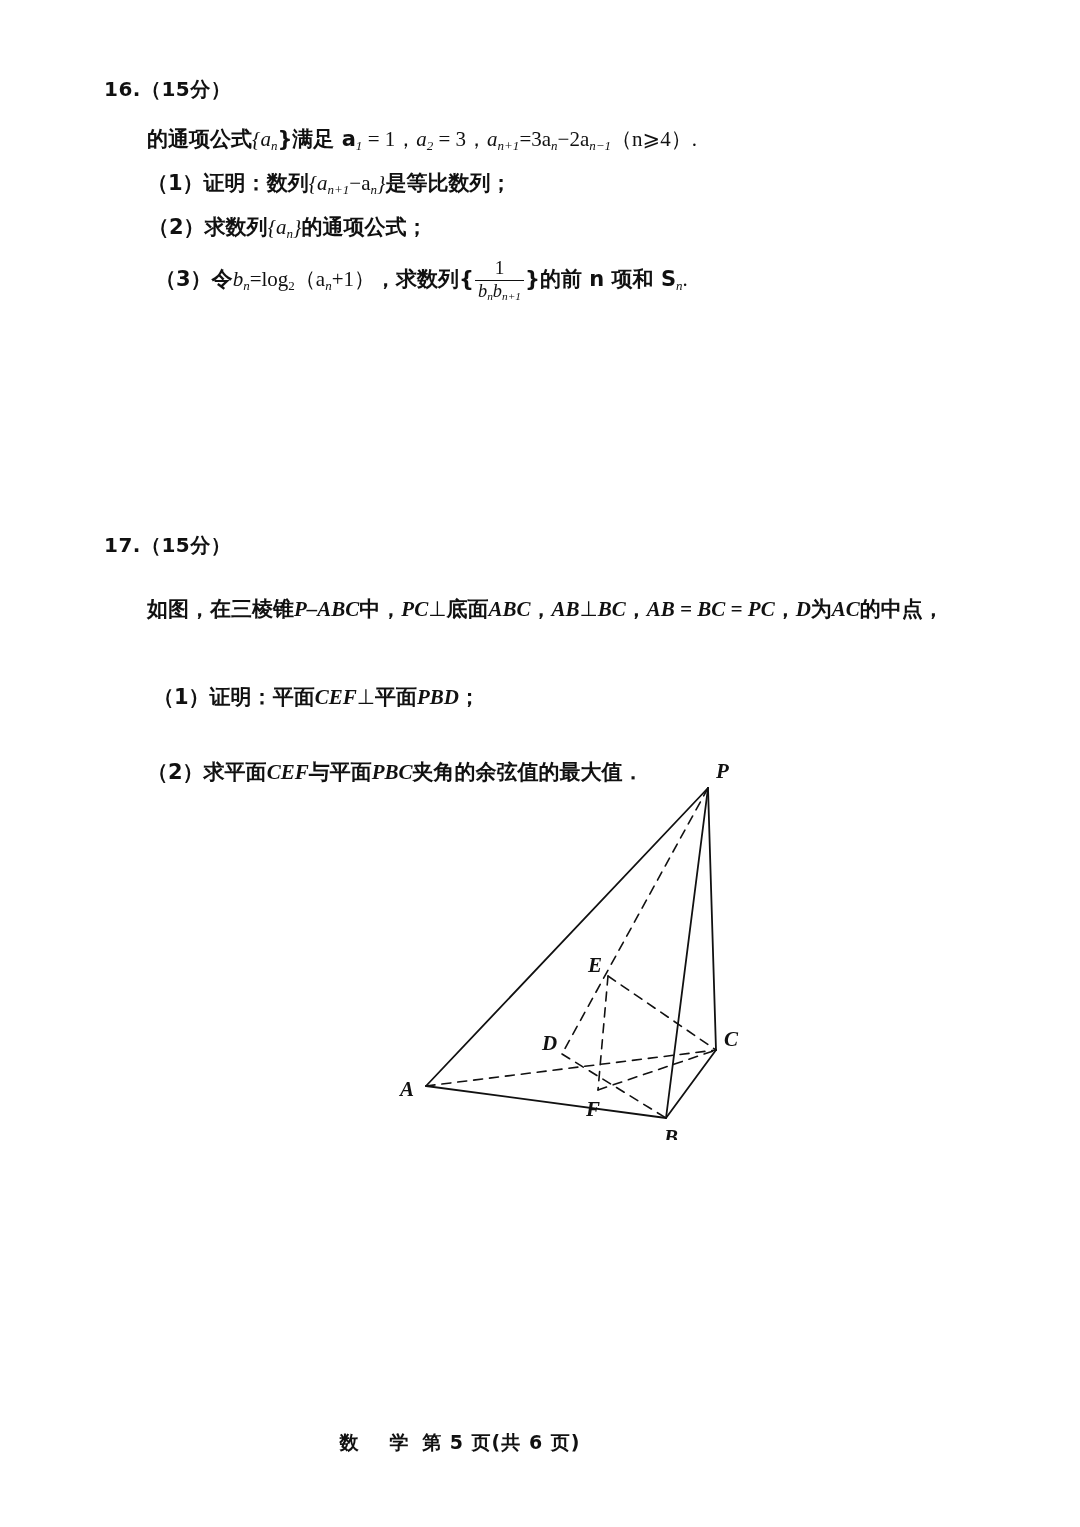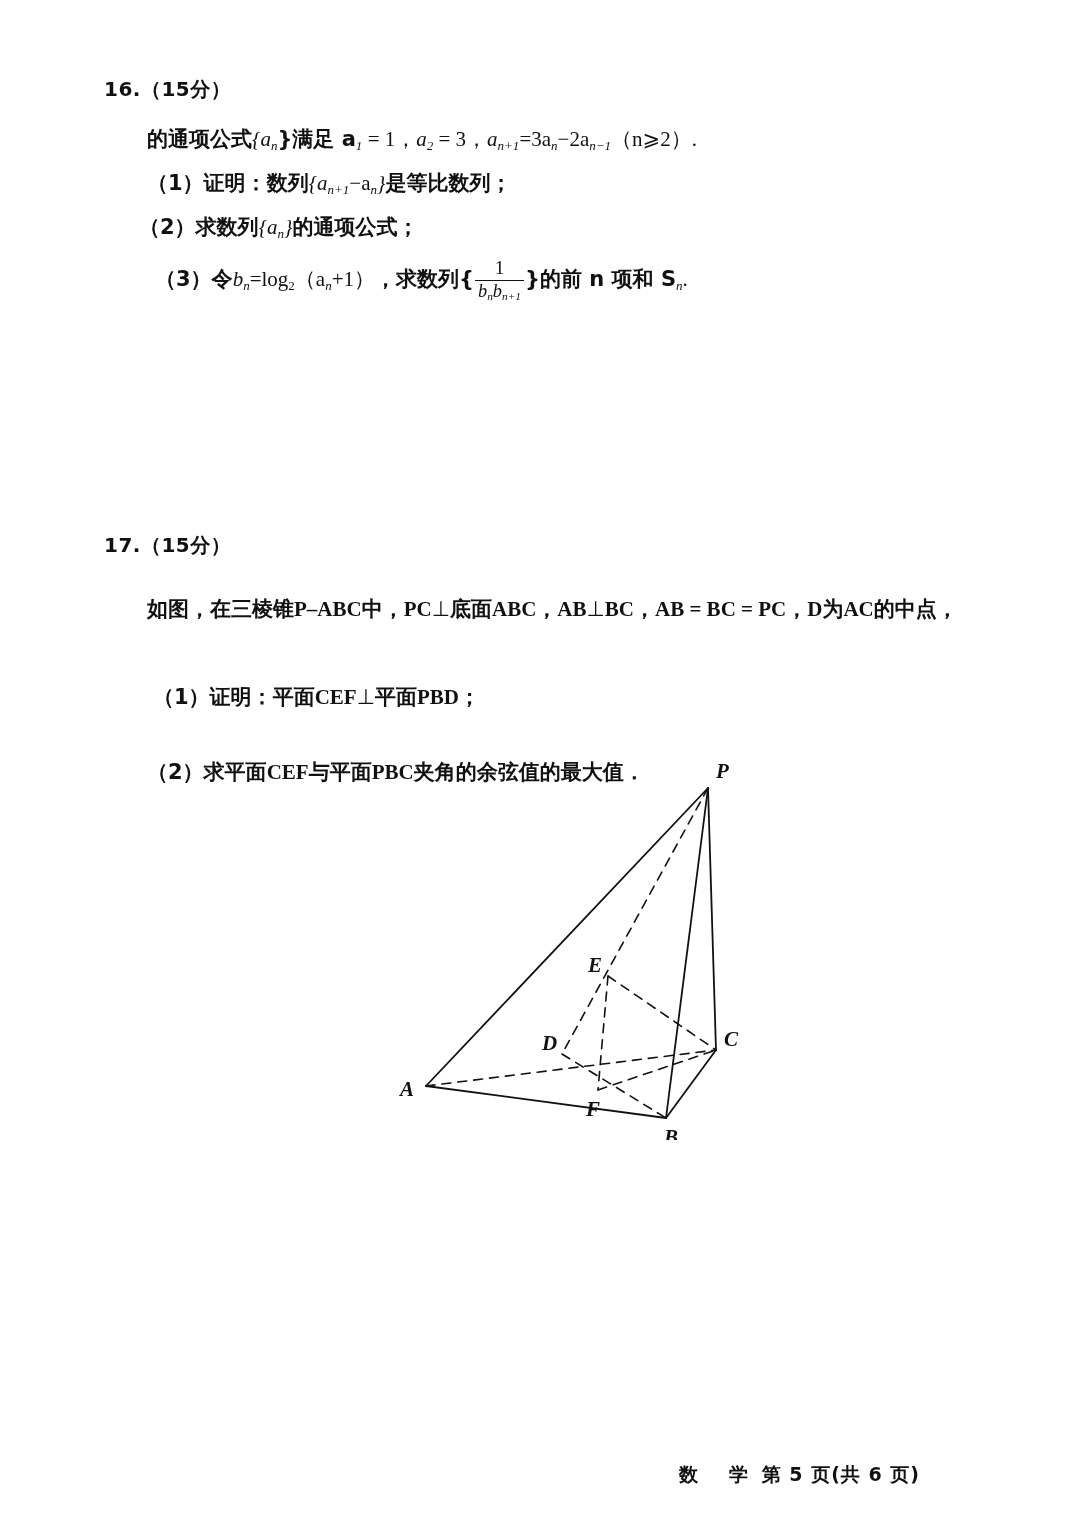--- a/index.html
+++ b/index.html
@@ -20,21 +20,21 @@
     width: 1080px;
     height: 1527px;
     box-sizing: border-box;
     border-radius: 9px;
   }
 
   
   .cn { font-family: "DejaVu Sans", sans-serif; font-weight: 600; }
   .mi { font-family: "Liberation Serif", serif; font-style: italic; }
   .mn { font-family: "Liberation Serif", serif; font-style: normal; }
-  .mb { font-family: "Liberation Serif", serif; font-weight: 700; }
+  .mb { font-family: "Liberation Serif", serif; font-style: italic; font-weight: 700; }
   sub {
     font-size: 0.62em;
     vertical-align: -0.28em;
     font-style: italic;
   }
   sub.up { font-style: normal; }
 
   
   .prob-num {
     position: absolute;
@@ -47,21 +47,21 @@
     position: absolute;
     font-size: 21px;
     line-height: 30px;
     white-space: nowrap;
   }
 
   
   #p16-num { left: 104px; top: 76px; }
   #p16-l1 { left: 147px; top: 124px; }
   #p16-l2 { left: 147px; top: 168px; }
-  #p16-l3 { left: 139px; top: 212px; }
+  #p16-l3 { left: 148px; top: 212px; }
   #p16-l4 { left: 155px; top: 258px; }
 
   
   #p17-num { left: 104px; top: 532px; }
   #p17-l1 { left: 147px; top: 594px; }
   #p17-l2 { left: 104px; top: 638px; }
   #p17-l3 { left: 153px; top: 682px; }
   #p17-l4 { left: 147px; top: 757px; }
 
   
@@ -93,38 +93,37 @@
     height: 380px;
   }
   #figure svg { display: block; }
 
   
   #footer {
     position: absolute;
     left: 0;
     top: 1430px;
     width: 920px;
-    text-align: right;
+    text-align: center;
     font-family: "DejaVu Sans", sans-serif;
     font-size: 19px;
     font-weight: 600;
     letter-spacing: 1px;
-    margin-top: 32px;
   }
   #footer .sp { letter-spacing: 6px; }
 </style>
 </head>
 <body>
 
 <div class="page">
 
   <div class="prob-num" id="p16-num">16.（15分）</div>
 
   <div class="line" id="p16-l1">
-    <span class="cn">的通项公式</span><span class="mi">{a</span><sub>n</sub><span class="cn">}满足 a</span><sub>1</sub><span class="mn"> = 1，</span><span class="mi">a</span><sub>2</sub><span class="mn"> = 3，</span><span class="mi">a</span><sub>n+1</sub><span class="mn">=3a</span><sub>n</sub><span class="mn">−2a</span><sub>n−1</sub><span class="mn">（n⩾2）.</span>
+    <span class="cn">的通项公式</span><span class="mi">{a</span><sub>n</sub><span class="cn">}满足 a</span><sub>1</sub><span class="mn"> = 1，</span><span class="mi">a</span><sub>2</sub><span class="mn"> = 3，</span><span class="mi">a</span><sub>n+1</sub><span class="mn">=3a</span><sub>n</sub><span class="mn">−2a</span><sub>n−1</sub><span class="mn">（n⩾4）.</span>
   </div>
 
   <div class="line" id="p16-l2">
     <span class="cn">（1）证明：</span><span class="cn">数列</span><span class="mi">{a</span><sub>n+1</sub><span class="mn">−a</span><sub>n</sub><span class="mi">}</span><span class="cn">是等比数列；</span>
   </div>
 
   <div class="line" id="p16-l3">
     <span class="cn">（2）求数列</span><span class="mi">{a</span><sub>n</sub><span class="mi">}</span><span class="cn">的通项公式；</span>
   </div>
 

